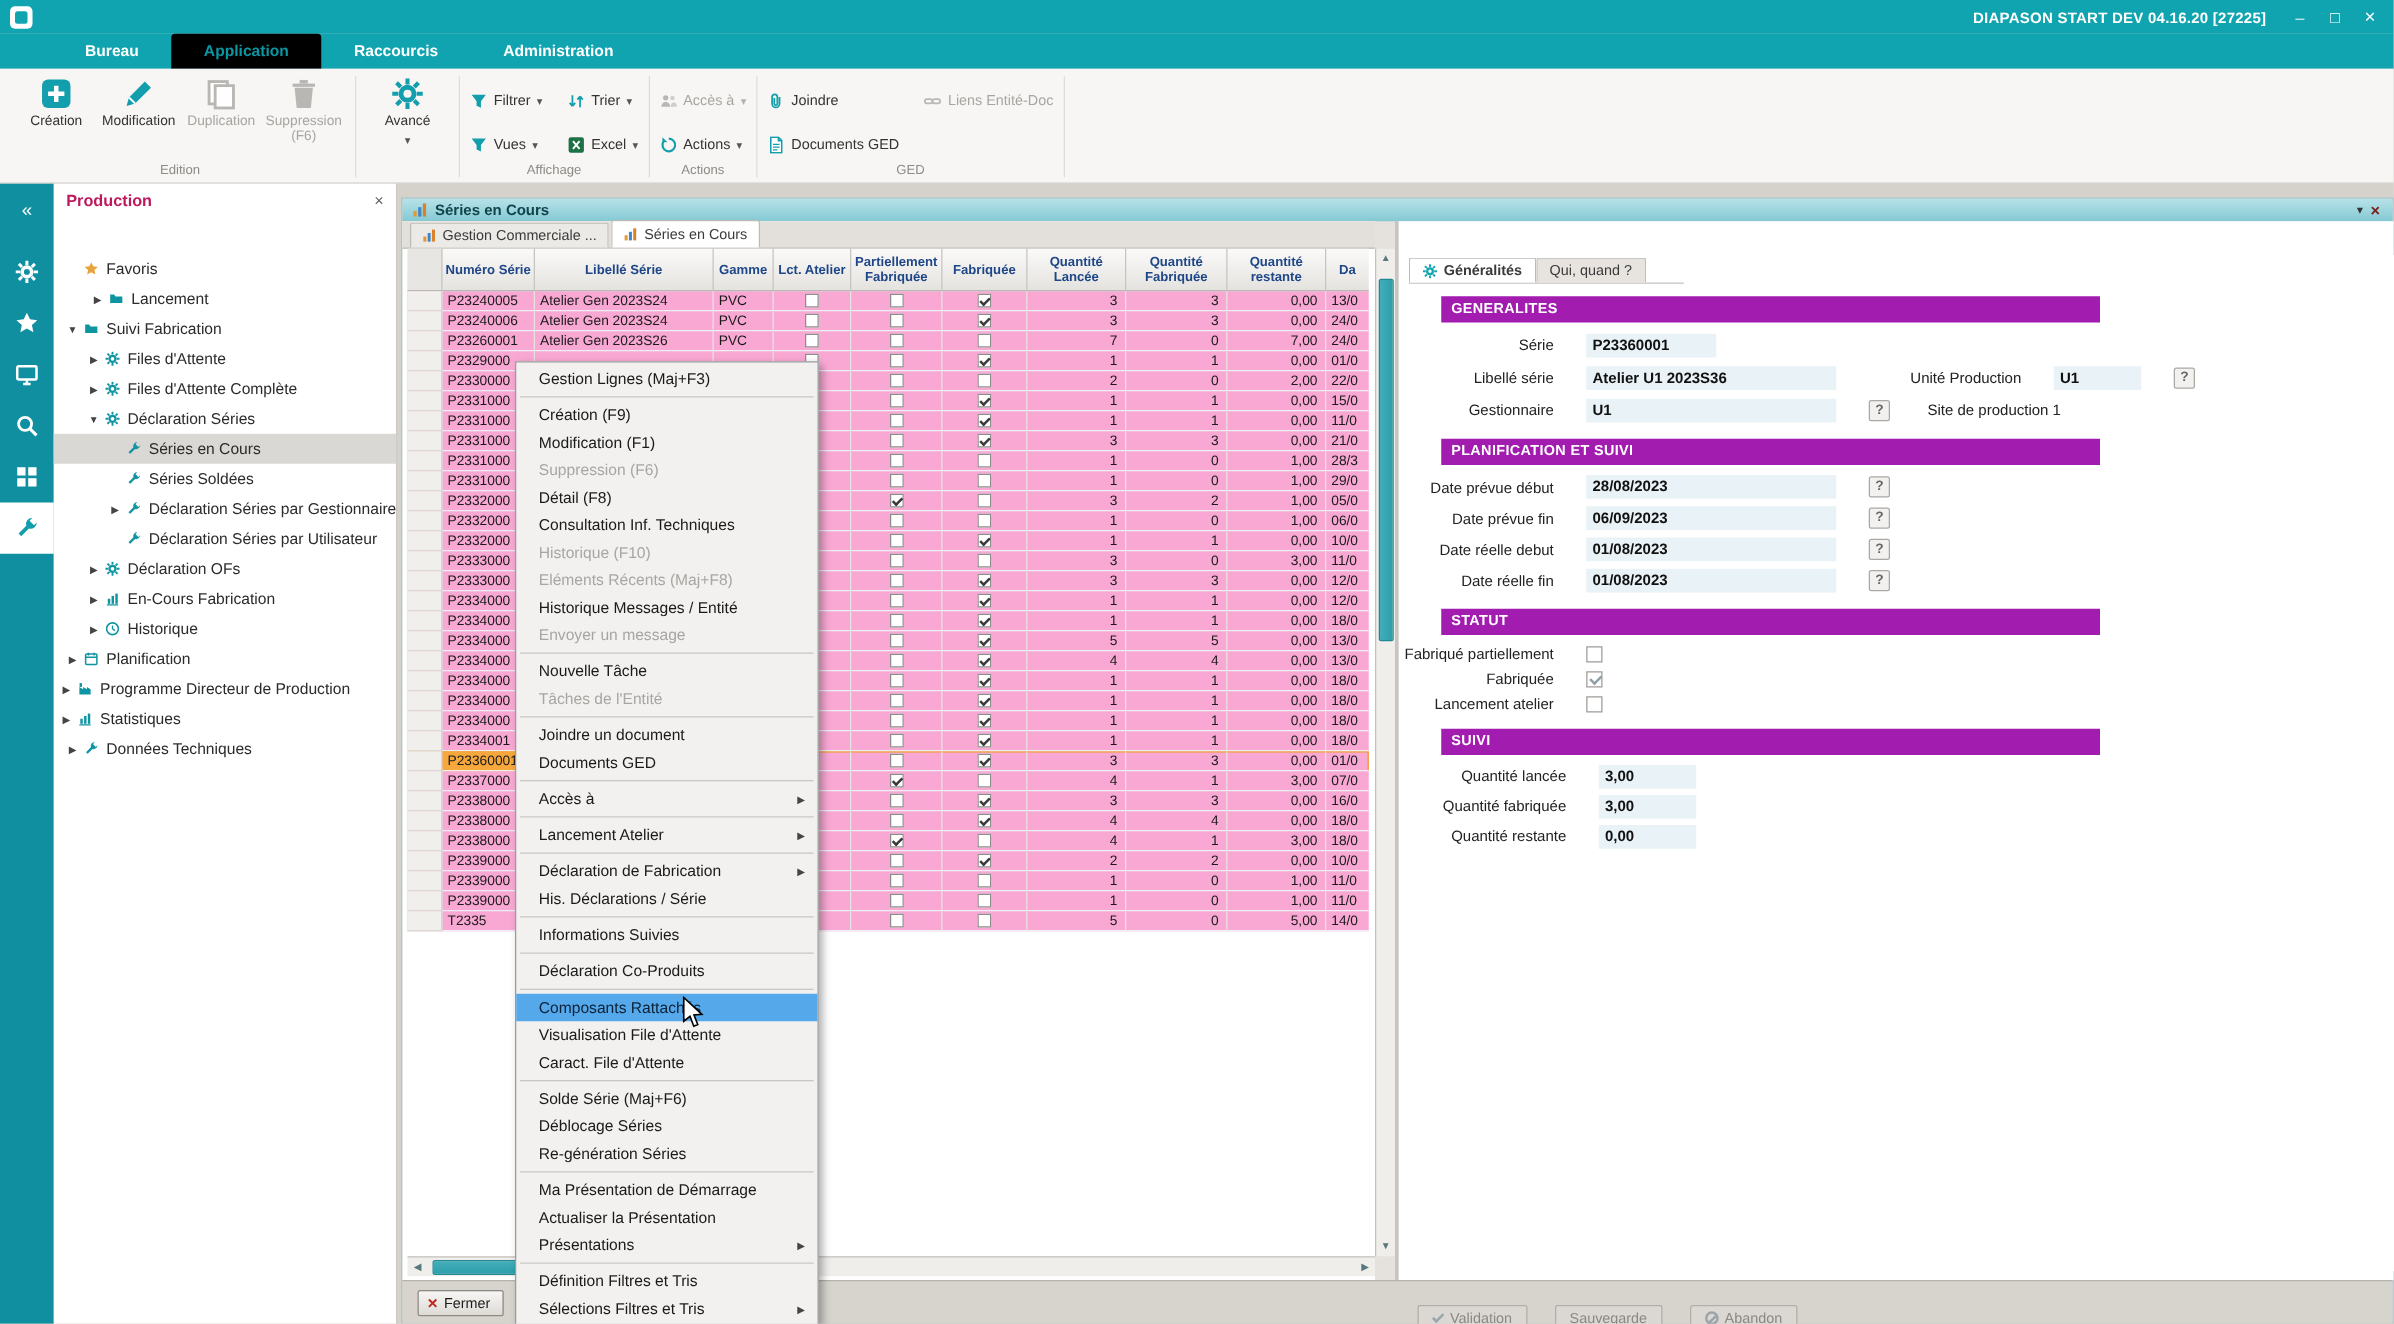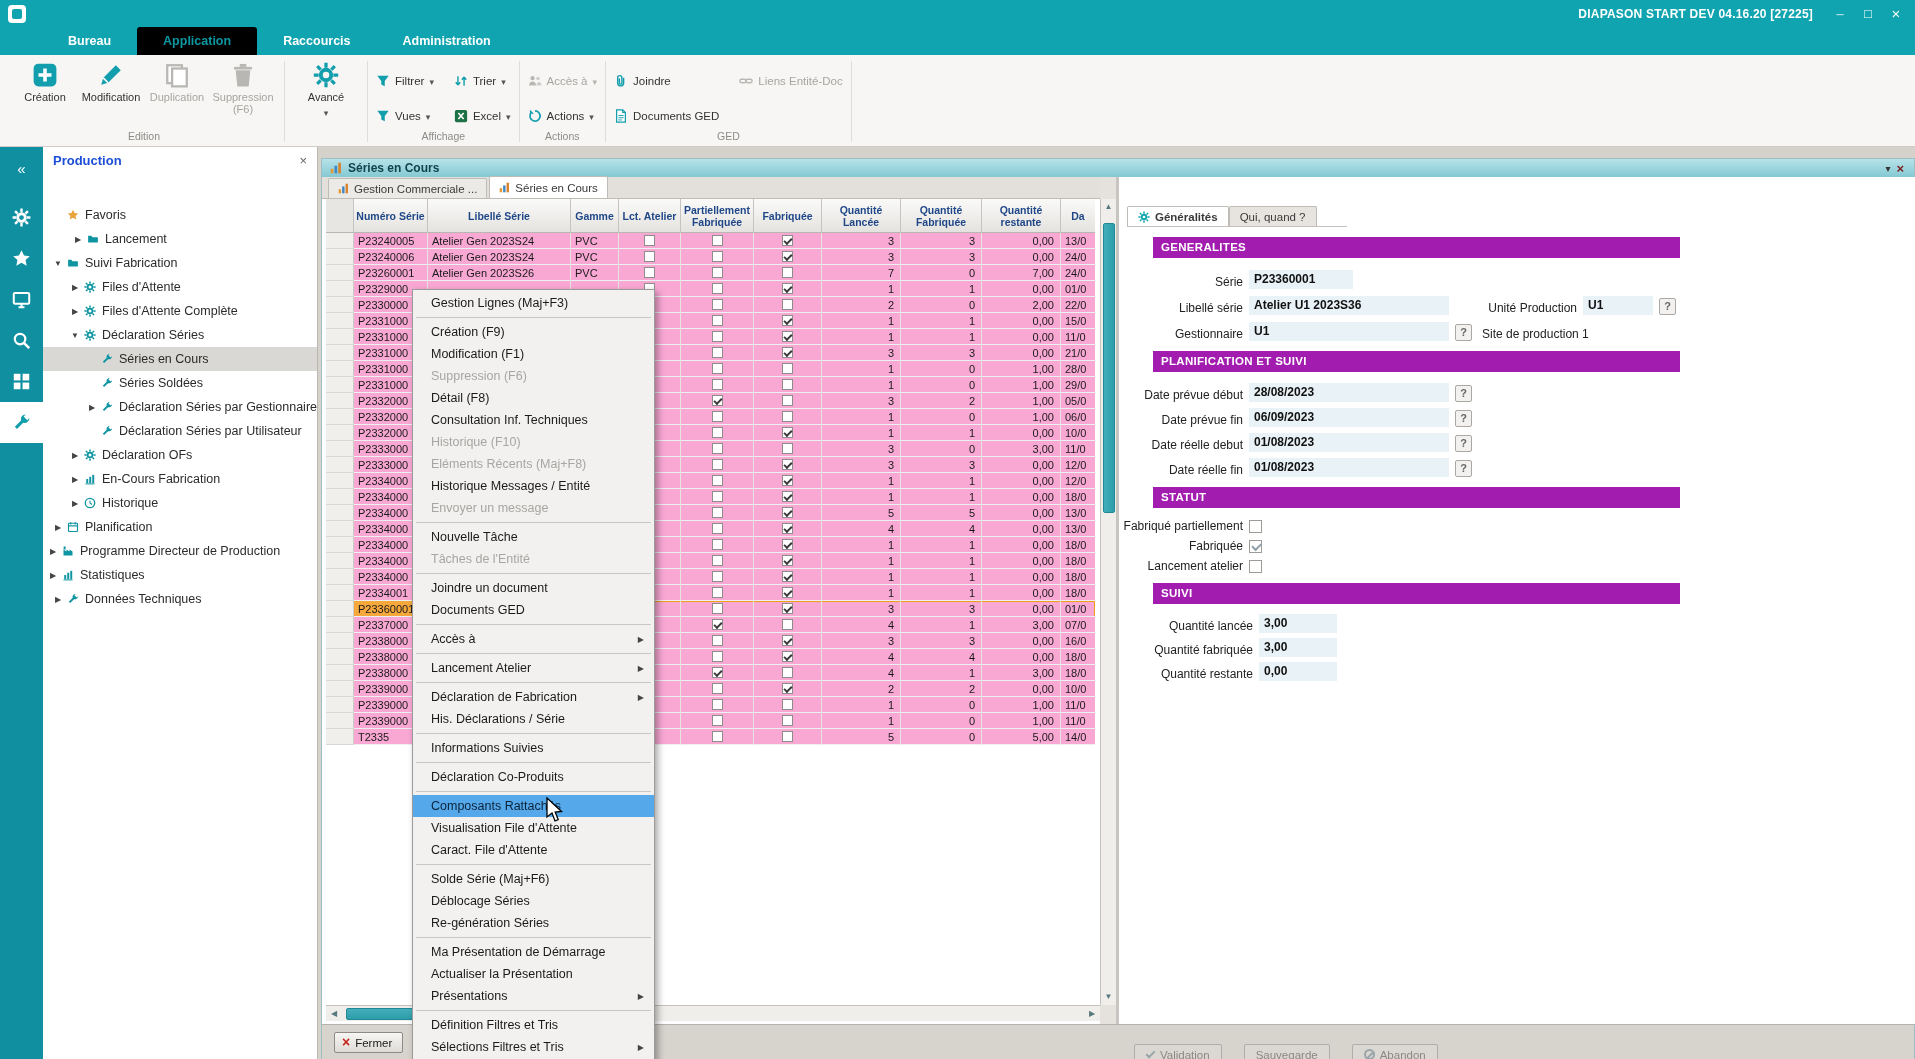--- a/index.html
+++ b/index.html
@@ -41,21 +41,21 @@
   .leftstrip{position:absolute;left:0;top:147px;width:43px;height:912px;background:#0F8FA0;display:flex;flex-direction:column;align-items:center;padding-top:12px;}
   .collapse-btn{color:#fff;font-size:15px;height:22px;line-height:20px;}
   .collapse-btn::before{content:"«";}
   .strip-icons{margin-top:16px;display:flex;flex-direction:column;width:100%;}
   .strip-item{height:41px;display:flex;align-items:center;justify-content:center;width:100%;}
   .strip-item.active{background:#FFFFFF;}
 
   
   .navpanel{position:absolute;left:43px;top:147px;width:275px;height:912px;background:#fff;border-right:1px solid #BAB7B2;}
   .nav-header{height:26px;display:flex;align-items:center;padding:0 10px;}
-  .nav-title{color:#1d4ed8;font-weight:bold;font-size:13px;}
+  .nav-title{color:#be185d;font-weight:bold;font-size:13px;}
   .nav-close{margin-left:auto;color:#666;font-size:13px;}
   .nav-close::before{content:"×";}
   .tree{margin-top:30px;}
   .tree-row{height:24px;display:flex;align-items:center;font-size:12.5px;color:#2B2B2B;white-space:nowrap;}
   .tree-row.selected{background:#D9D8D5;}
   .tree-arrow{width:14px;flex:none;font-size:8px;color:#444;text-align:center;}
   .tree-arrow.right::before{content:"▶";}
   .tree-arrow.down::before{content:"▼";}
   .tree-icon{width:15px;height:13px;flex:none;margin-right:5px;display:flex;align-items:center;justify-content:center;}
 
@@ -102,21 +102,21 @@
   .h-thumb{position:absolute;left:20px;top:2px;width:92px;height:12px;background:linear-gradient(#43AEBA,#2D9EAB);border:1px solid #1F8894;border-radius:2px;}
 
   .pane-divider{position:absolute;left:794px;top:18px;width:3px;height:847px;background:#C8C5C0;}
 
   
   .right-pane{position:absolute;left:797px;top:18px;width:796px;height:847px;background:#fff;overflow:hidden;}
   .detail-tabs{display:flex;margin:29px 0 0 8px;width:max-content;border-bottom:1px solid #C5C2BD;padding-right:30px;}
   .detail-tab{height:20px;padding:0 10px;display:flex;align-items:center;gap:5px;font-size:11.5px;background:#E7E4E0;border:1px solid #BFBCB7;border-bottom:none;border-radius:2px 2px 0 0;color:#3A3A3A;}
   .detail-tab.active{background:#fff;font-weight:bold;}
   .section-bar{margin:10px 0 5px 34px;width:527px;height:21px;background:#a21caf;color:#fff;font-weight:bold;font-size:11.5px;line-height:21px;padding-left:8px;letter-spacing:.3px;}
-  .field-row{display:flex;align-items:flex-end;height:26px;}
+  .field-row{display:flex;align-items:center;height:26px;gap:20px;}
   .plan-rows .field-row{height:25px;}
   .statut-rows .field-row{height:20px;}
   .suivi-rows .field-row{height:24px;}
   .field-label{width:124px;text-align:right;font-size:12px;color:#222;margin-right:6px;flex:none;white-space:nowrap;overflow:hidden;}
   .suivi-rows .field-label{width:134px;}
   .field-input{background:#E9F2F7;height:19px;line-height:19px;font-weight:bold;font-size:12px;padding:0 5px;color:#111;white-space:nowrap;overflow:hidden;}
   .w104{width:104px;} .w200{width:200px;} .w70{width:70px;} .w78{width:78px;} .wdate{width:200px;}
   .ml28{margin-left:28px;width:100px;}
   .help-btn{width:17px;height:17px;margin-left:6px;background:#F2F1EF;border:1px solid #ABA8A4;border-radius:2px;font-size:11px;font-weight:bold;color:#666;text-align:center;line-height:15px;flex:none;}
   .help-btn::before{content:"?";}
@@ -744,21 +744,21 @@
             </div>
             <div class="td c5 center">
               <span class="cb"></span>
             </div>
             <div class="td c6 center">
               <span class="cb"></span>
             </div>
             <div class="td c7 num">1</div>
             <div class="td c8 num">0</div>
             <div class="td c9 num">1,00</div>
-            <div class="td c10">28/0</div>
+            <div class="td c10">28/3</div>
           </div>
           <div class="tr">
             <div class="td c0"></div>
             <div class="td c1">P2331000</div>
             <div class="td c2"></div>
             <div class="td c3"></div>
             <div class="td c4 center">
               <span class="cb"></span>
             </div>
             <div class="td c5 center">

